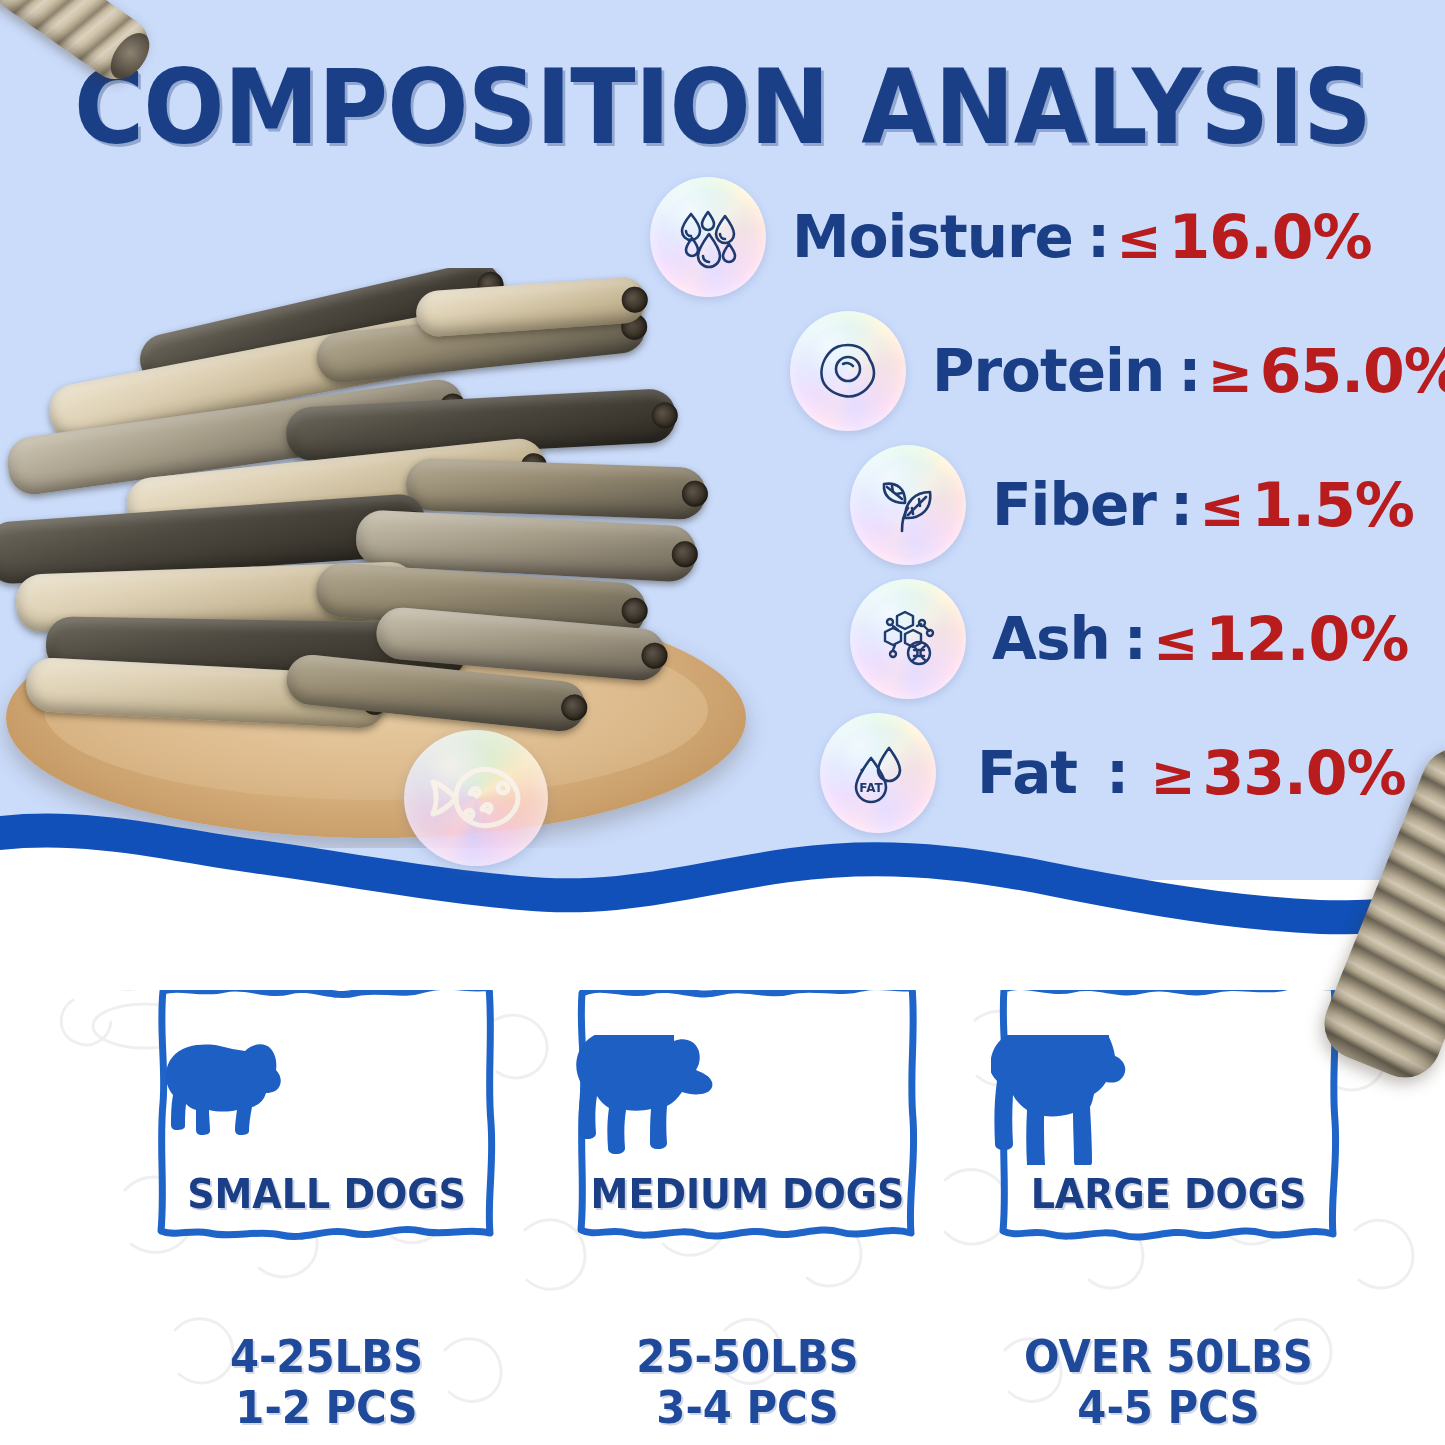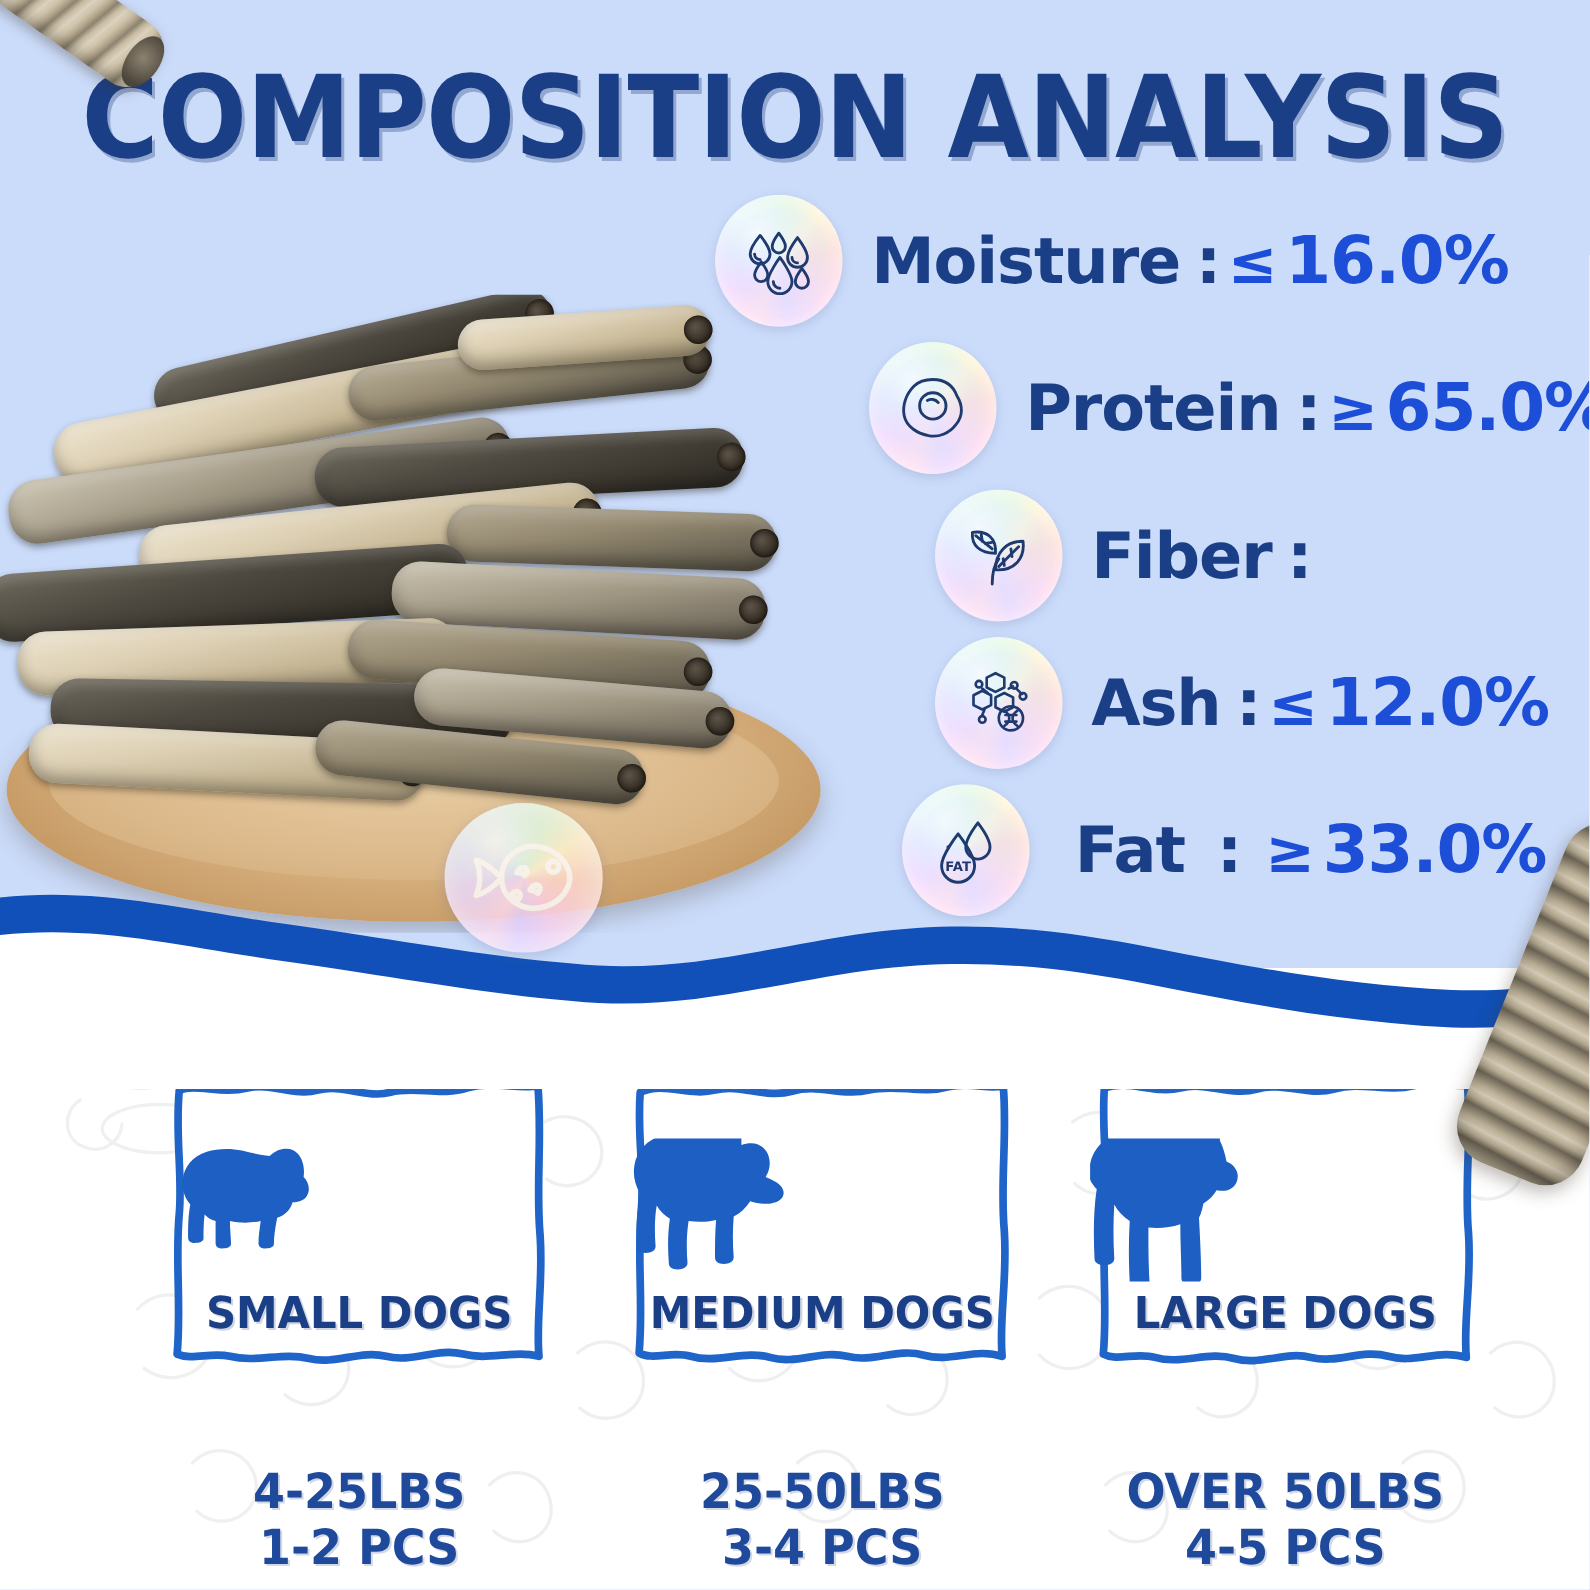--- a/index.html
+++ b/index.html
@@ -106,21 +106,21 @@
     font-family:"DejaVu Sans", sans-serif;
     font-size:58px;font-weight:bold;color:#1b3f86;letter-spacing:-1px;
     white-space:nowrap;
   }
   .nsep{
     font-family:"DejaVu Sans", sans-serif;font-size:58px;font-weight:bold;
     color:#1b3f86;margin:0 6px 0 14px;
   }
   .nvalue{
     font-family:"DejaVu Sans", sans-serif;
-    font-size:60px;font-weight:bold;color:#1d4ed8;letter-spacing:-1px;white-space:nowrap;
+    font-size:60px;font-weight:bold;color:#b91c1c;letter-spacing:-1px;white-space:nowrap;
   }
   .nvalue .op{font-size:54px;margin-right:8px;}
 
   
   .nrow.o0{margin-left:0px;align-items:center;}
   .nrow.o1{margin-left:140px;}
   .nrow.o2{margin-left:200px;text-align:right;}
   .nrow.o3{margin-left:200px;text-align:center;}
   .nrow.o4{margin-left:170px;gap:15px;}
 
@@ -259,20 +259,21 @@
               <path d="M30 46 C30 30, 40 20, 55 20 C57 36, 47 47, 30 46 Z"></path>
               <path d="M51 25 L33 43"></path>
               <path d="M44 27 L45 34"></path>
                 <path d="M37 36 L38 42"></path>
               <path d="M27 59 C27 49, 29 41, 33 36"></path>
             </g>
           </svg>
         </span>
         <span class="nlabel">Fiber</span>
         <span class="nsep">:</span>
+        <span class="nvalue"><span class="op">≤</span><span>1.5%</span></span>
       </div>
 
       <div class="nrow o3">
         <span class="bubble">
           <svg width="66" height="66" viewBox="0 0 66 66">
             <g fill="none" stroke="#1e3a6e" stroke-width="2.4" stroke-linecap="round" stroke-linejoin="round">
               <path d="M22 10 l8 -4 l8 4 l0 9 l-8 4 l-8 -4 Z"></path>
               <path d="M10 26 l8 -4 l8 4 l0 9 l-8 4 l-8 -4 Z"></path>
               <path d="M30 28 l8 -4 l8 4 l0 9 l-8 4 l-8 -4 Z"></path>
               <circle cx="15" cy="16" r="3"></circle>

